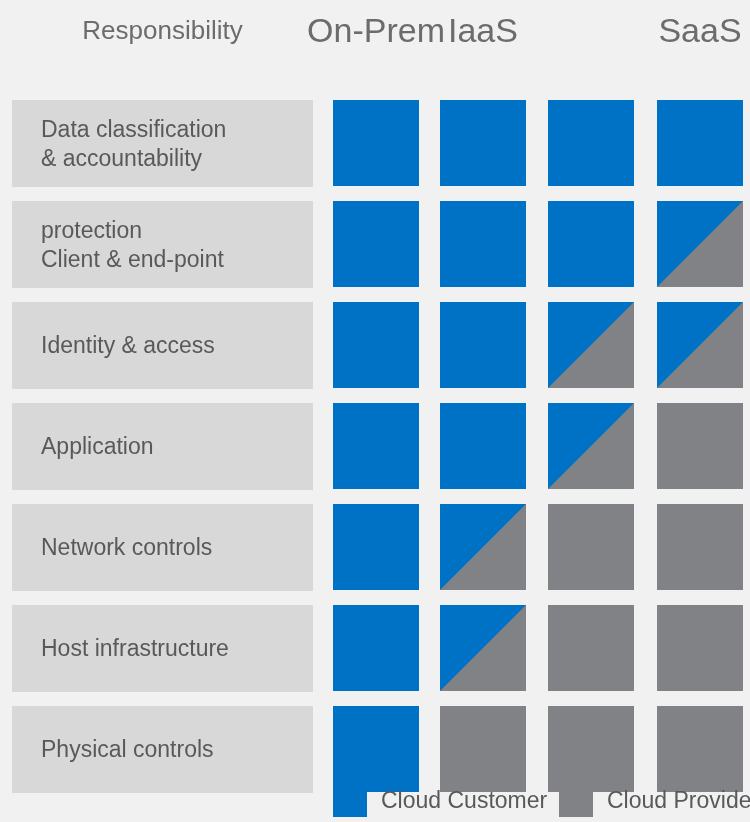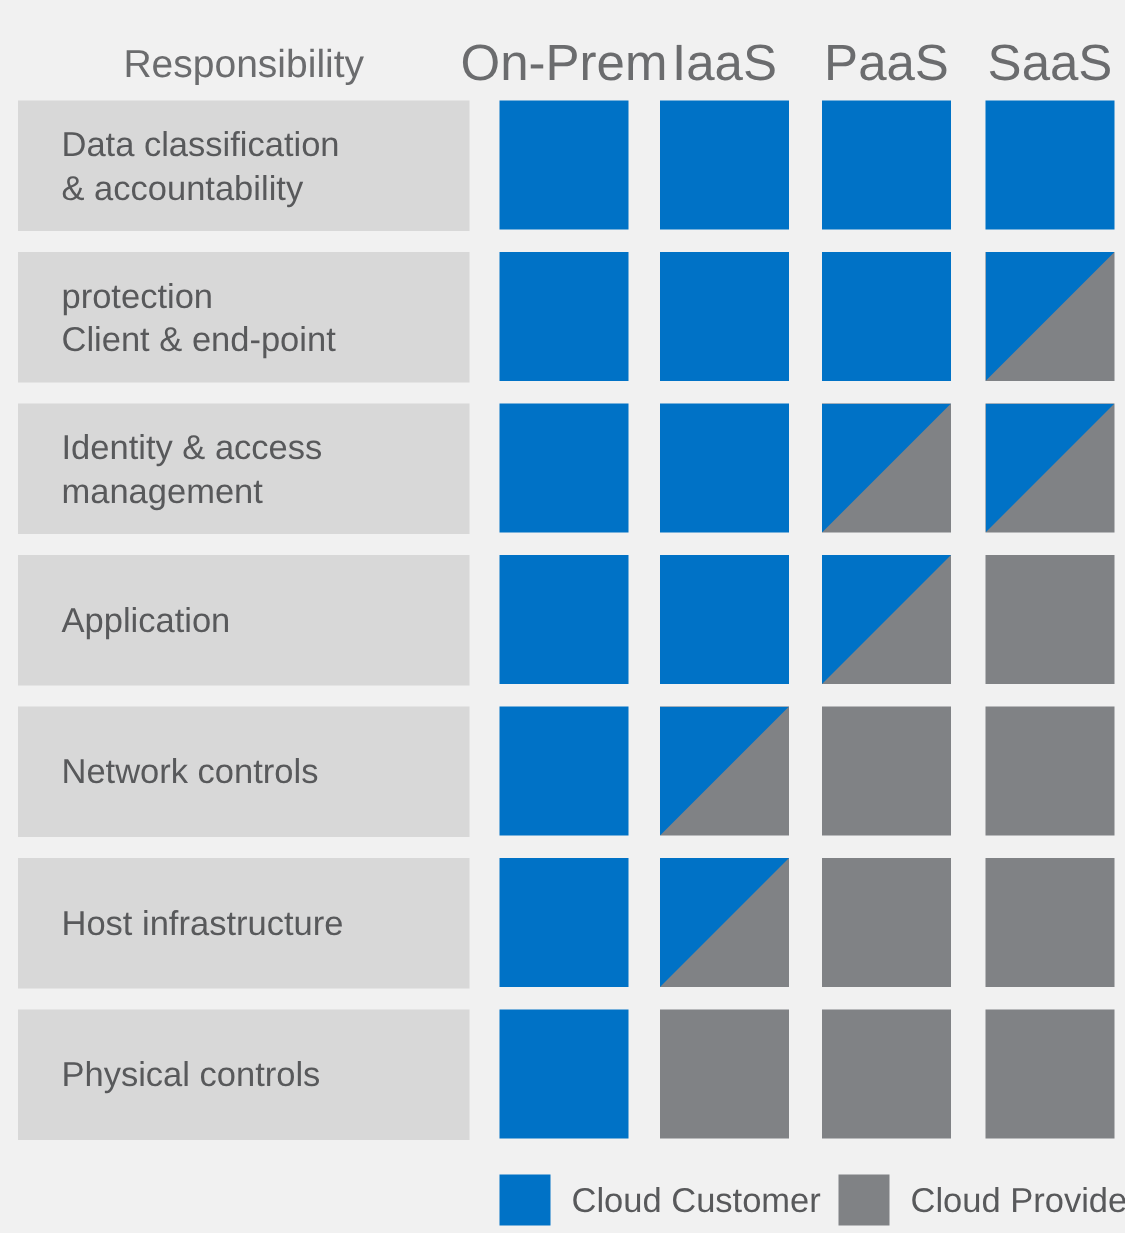--- a/index.html
+++ b/index.html
@@ -14,21 +14,21 @@
     font-family: "Liberation Sans", sans-serif;
     color: #58595b;
     overflow: hidden;
     position: relative;
   }
 
   
   #header-row {
     position: absolute;
     left: 0;
-    top: 12px;
+    top: 0;
     width: 750px;
     height: 60px;
     text-align: center;
   }
   #header-responsibility {
     position: absolute;
     left: 12px;
     top: 0;
     width: 301px;
     height: 60px;
@@ -59,20 +59,21 @@
     left: 0;
     top: 60px;
     width: 750px;
     height: 710px;
   }
   .matrix-row {
     position: absolute;
     left: 0;
     width: 750px;
     height: 87px;
+    margin-top: 33px;
   }
   .row-label {
     position: absolute;
     left: 12px;
     top: 0;
     width: 301px;
     height: 87px;
     background: #d8d8d8;
     display: flex;
     flex-direction: column;
@@ -142,23 +143,20 @@
 <body>
 
 <div id="header-row">
   <div id="header-responsibility">Responsibility</div>
 <div class="col-header" style="left: 333px;">
       <span>On-Prem</span>
     </div>
     <div class="col-header" style="left: 440px;">
       <span>IaaS</span>
     </div>
-    <div class="col-header" style="left: 548px;">
-      <span>PaaS</span>
-    </div>
     <div class="col-header" style="left: 657px;">
       <span>SaaS</span>
     </div>
   </div>
 
 <div id="matrix">
     <div class="matrix-row" style="top: 7px;">
       <div class="row-label">
         <div class="line">Data classification</div>
         <div class="line">&amp; accountability</div>
@@ -174,21 +172,20 @@
         <div class="line">Client &amp; end-point</div>
       </div>
       <div class="cell customer" style="left: 333px;"></div>
       <div class="cell customer" style="left: 440px;"></div>
       <div class="cell customer" style="left: 548px;"></div>
       <div class="cell shared" style="left: 657px;"></div>
     </div>
     <div class="matrix-row" style="top: 209px;">
       <div class="row-label">
         <div class="line">Identity &amp; access</div>
-        <div class="line">management</div>
       </div>
       <div class="cell customer" style="left: 333px;"></div>
       <div class="cell customer" style="left: 440px;"></div>
       <div class="cell shared" style="left: 548px;"></div>
       <div class="cell shared" style="left: 657px;"></div>
     </div>
     <div class="matrix-row" style="top: 310px;">
       <div class="row-label">
         <div class="line">Application</div>
       </div>

